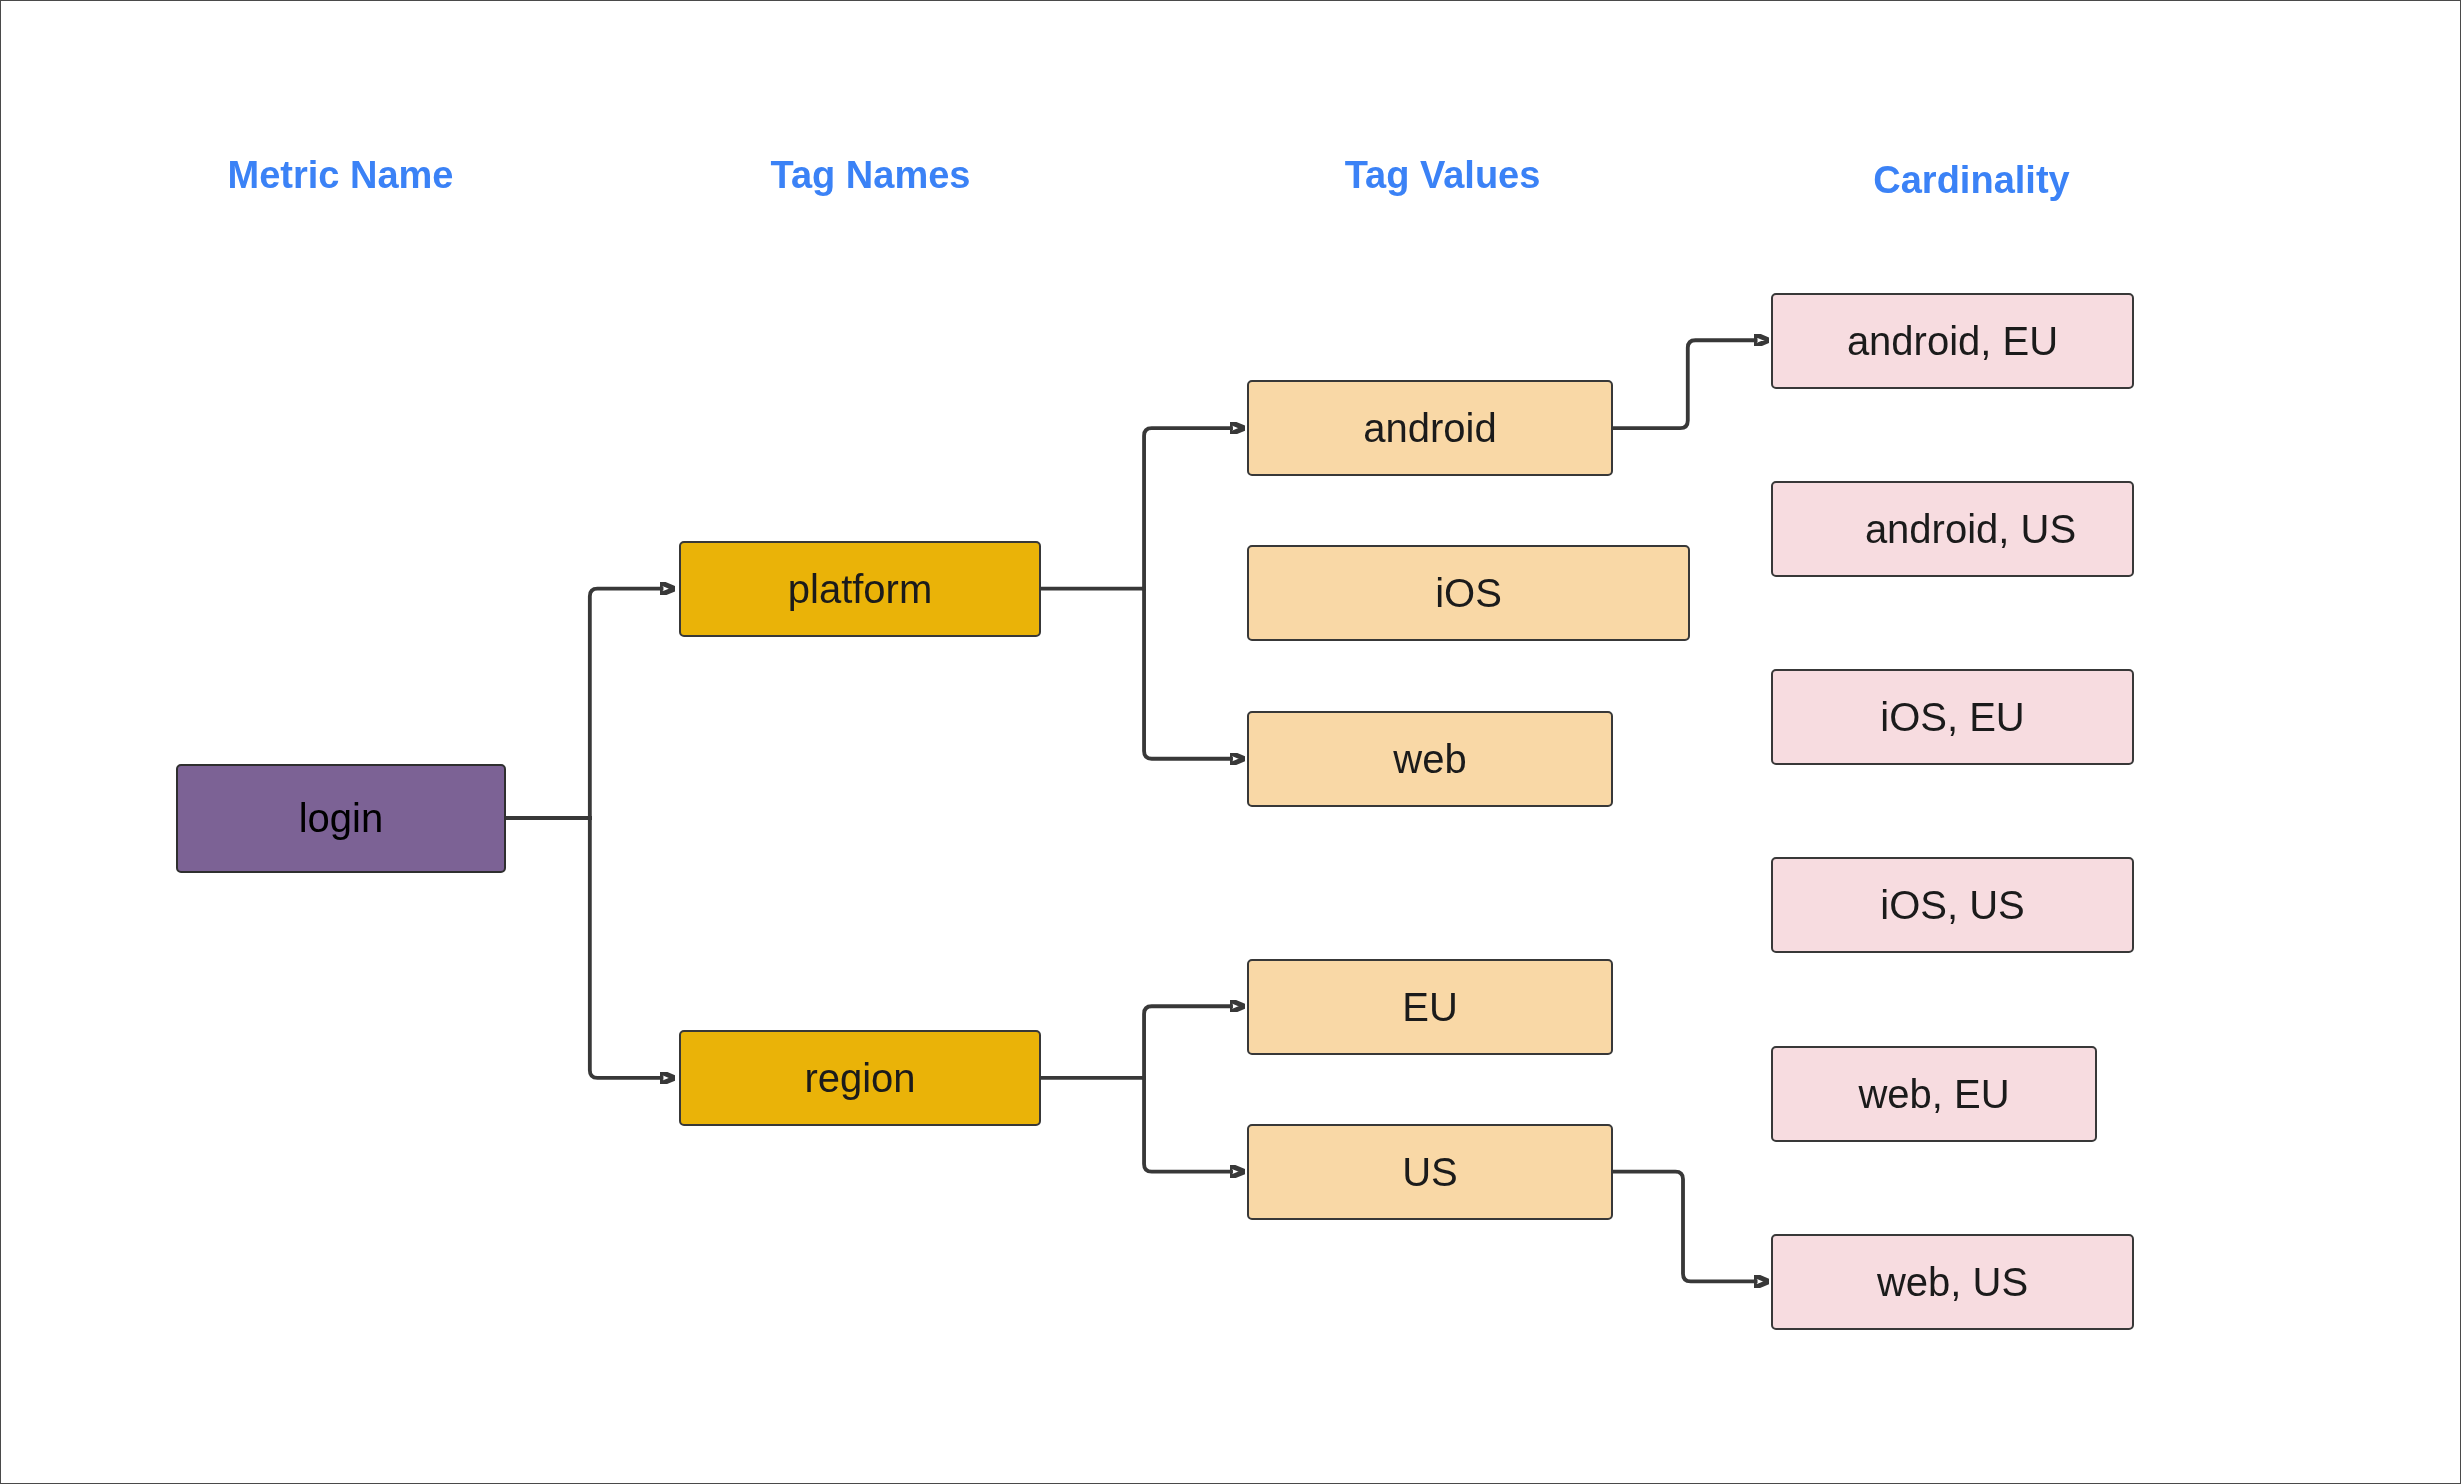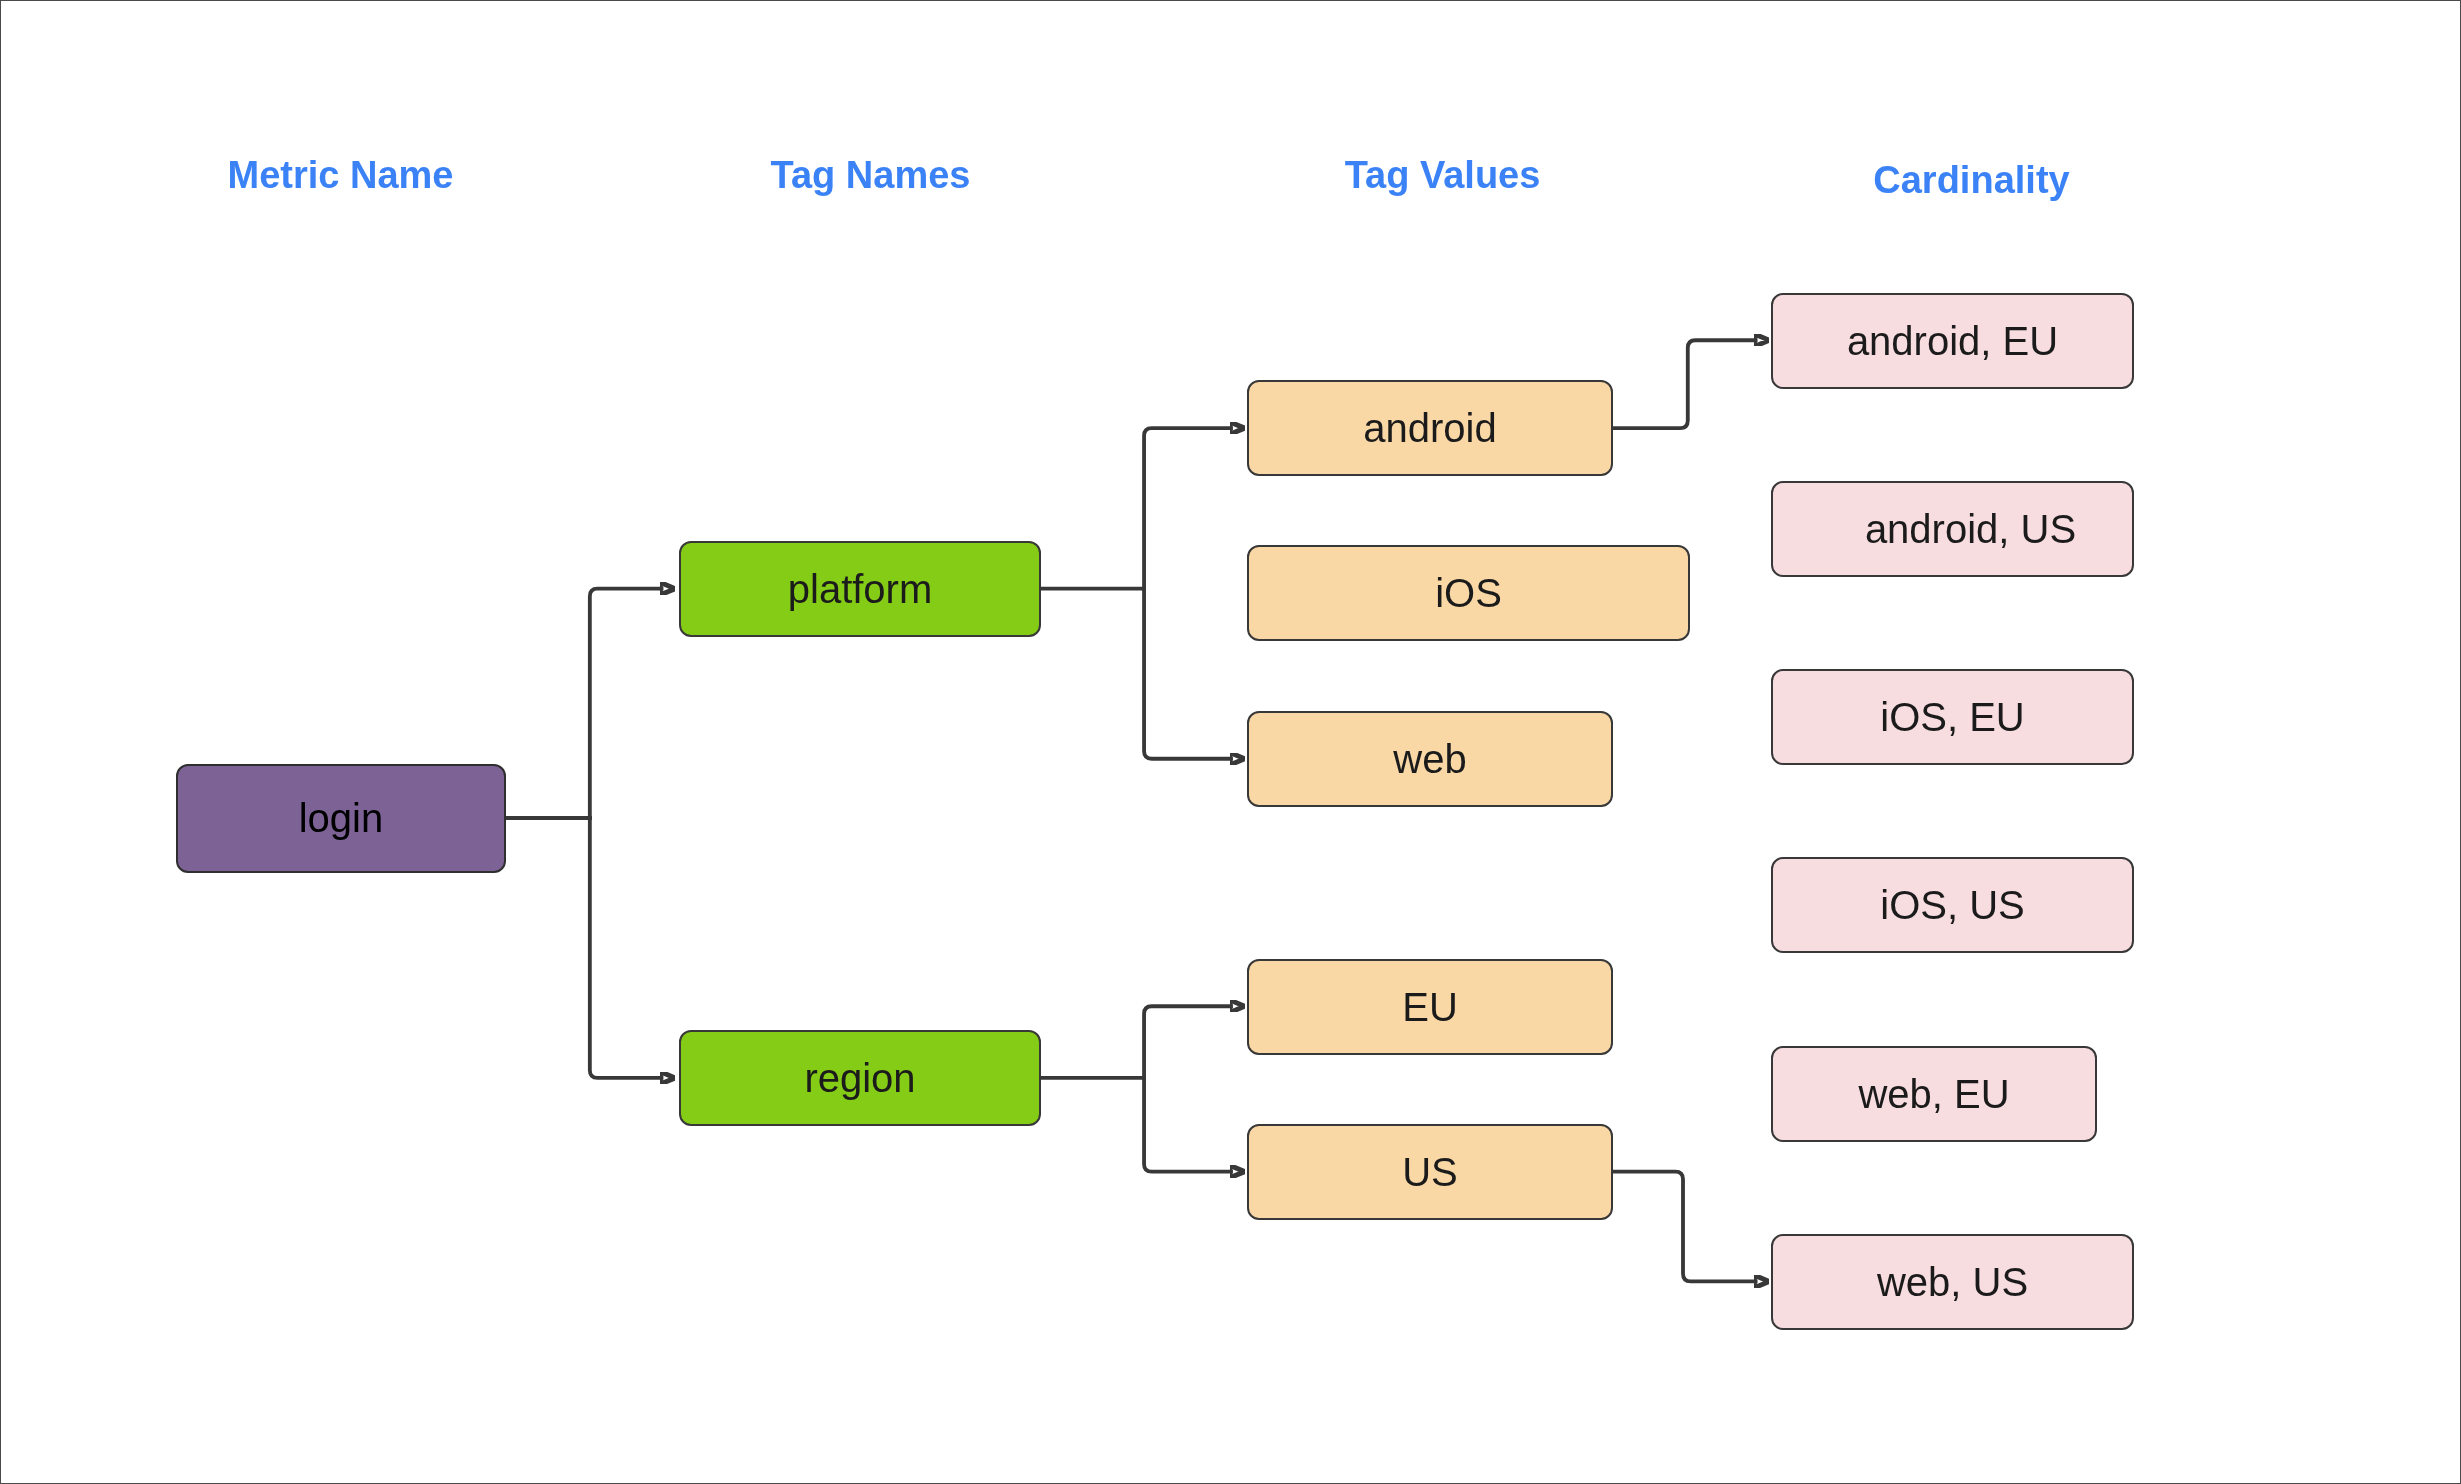--- a/index.html
+++ b/index.html
@@ -23,31 +23,31 @@
     text-align: center;
     font-size: 38px;
     font-weight: bold;
     color: #3b82f6;
     line-height: 46px;
   }
   .node {
     position: absolute;
     box-sizing: border-box;
     border: 2.4px solid #383838;
-    border-radius: 12px;
+    border-radius: 5px;
     display: flex;
     align-items: center;
     justify-content: center;
     font-size: 40px;
     color: #1b1b1b;
     background: #ffffff;
     z-index: 2;
   }
   .metric   { background: #7c6295; color: #000000; font-weight: normal; border-color: #2f2f2f; }
-  .tagname  { background: #84cc16; }
+  .tagname  { background: #eab308; }
   .tagvalue { background: #f9d8a6; }
   .card     { background: #f7dce0; }
 
   .edges {
     position: absolute;
     left: 0; top: 0;
     width: 2461px;
     height: 1484px;
     z-index: 1;
   }

